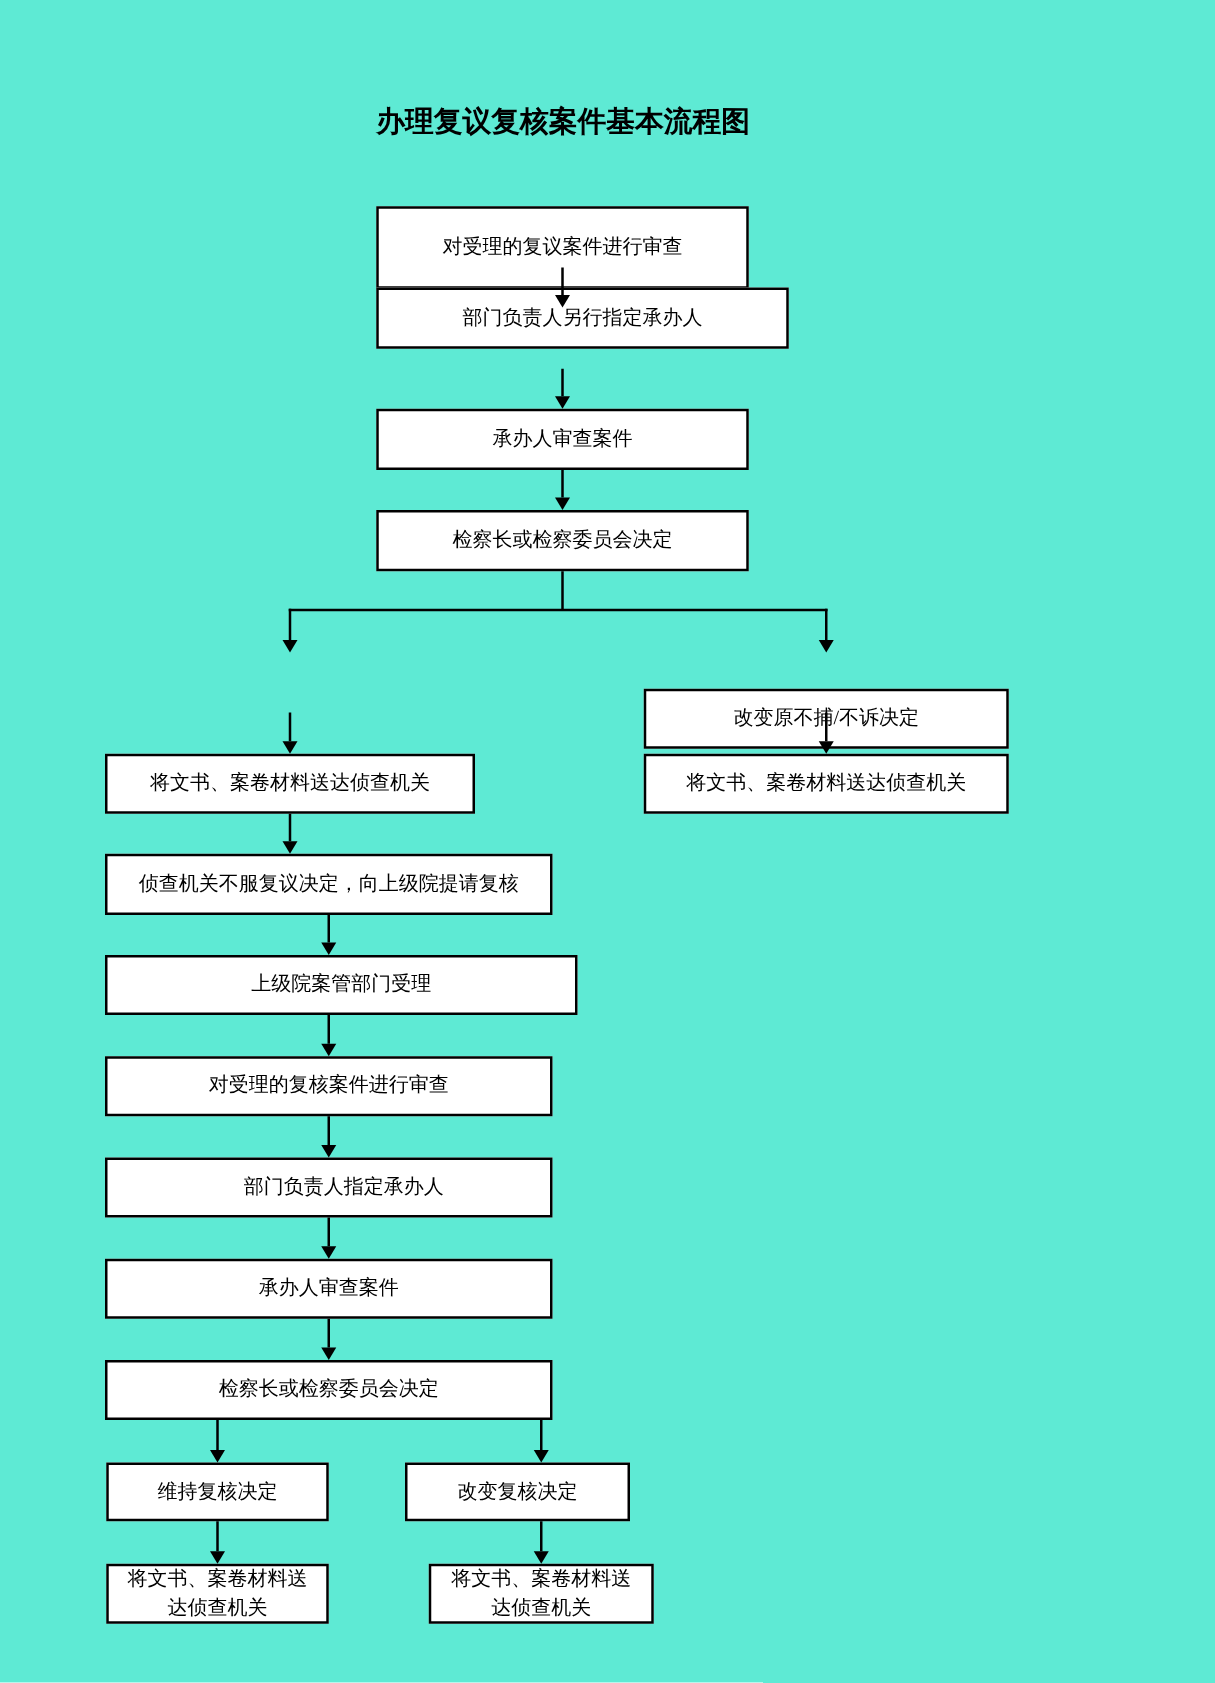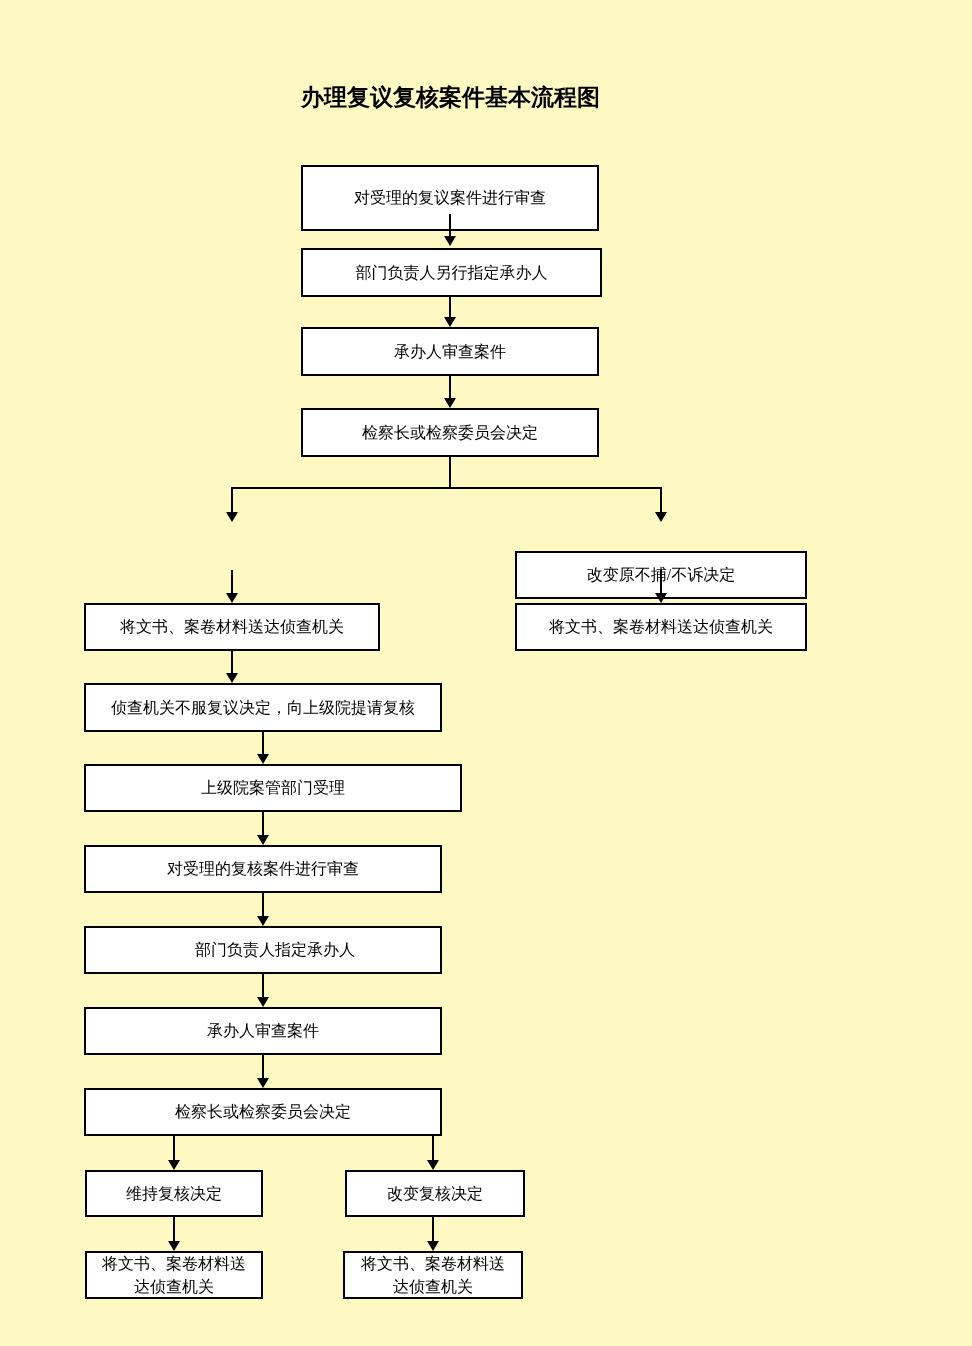--- a/index.html
+++ b/index.html
@@ -1,20 +1,20 @@
 <!DOCTYPE html>
 <html><head>
 <meta charset="utf-8">
 <style>
   html, body { margin: 0; padding: 0; background: #ffffff; }
   .page {
     position: relative;
     width: 972px;
     height: 1346px;
-    background: #fef9c3;
+    background: #5eead4;
     font-family: Liberation Serif, serif;
     color: #000;
     overflow: hidden;
   }
   .title {
     position: absolute;
     left: 301px;
     top: 82px;
     width: 298px;
     text-align: center;
@@ -49,21 +49,21 @@
 </head>
 <body>
 
 <div class="page">
 
   <div class="title">办理复议复核案件基本流程图</div>
 
   <div class="node" style="left:301px; top:165px; width:298px; height:66px;">
       <span>对受理的复议案件进行审查</span>
     </div>
-  <div class="node" style="left:301px; top:248px; width:301px; height:49px;">
+  <div class="node" style="left:301px; top:230px; width:330px; height:49px;">
       <span>部门负责人另行指定承办人</span>
     </div>
   <div class="node" style="left:301px; top:327px; width:298px; height:49px;">
       <span>承办人审查案件</span>
     </div>
   <div class="node" style="left:301px; top:408px; width:298px; height:49px;">
       <span>检察长或检察委员会决定</span>
     </div>
 
   <div class="node" style="left:515px; top:522px; width:292px; height:48px;margin-top:29px;">
@@ -91,21 +91,21 @@
   <div class="node" style="left:84px; top:1007px; width:358px; height:48px;">
       <span>承办人审查案件</span>
     </div>
   <div class="node" style="left:84px; top:1088px; width:358px; height:48px;">
       <span>检察长或检察委员会决定</span>
     </div>
 
   <div class="node" style="left:85px;  top:1170px; width:178px; height:47px;">
       <span>维持复核决定</span>
     </div>
-  <div class="node" style="left:345px; top:1170px; width:180px; height:47px;">
+  <div class="node" style="left:324px; top:1170px; width:180px; height:47px;">
       <span>改变复核决定</span>
     </div>
   <div class="node" style="left:85px;  top:1251px; width:178px; height:48px;">
       <span>将文书、案卷材料送
 达侦查机关</span>
     </div>
   <div class="node" style="left:343px; top:1251px; width:180px; height:48px;">
       <span>将文书、案卷材料送
 达侦查机关</span>
     </div>

